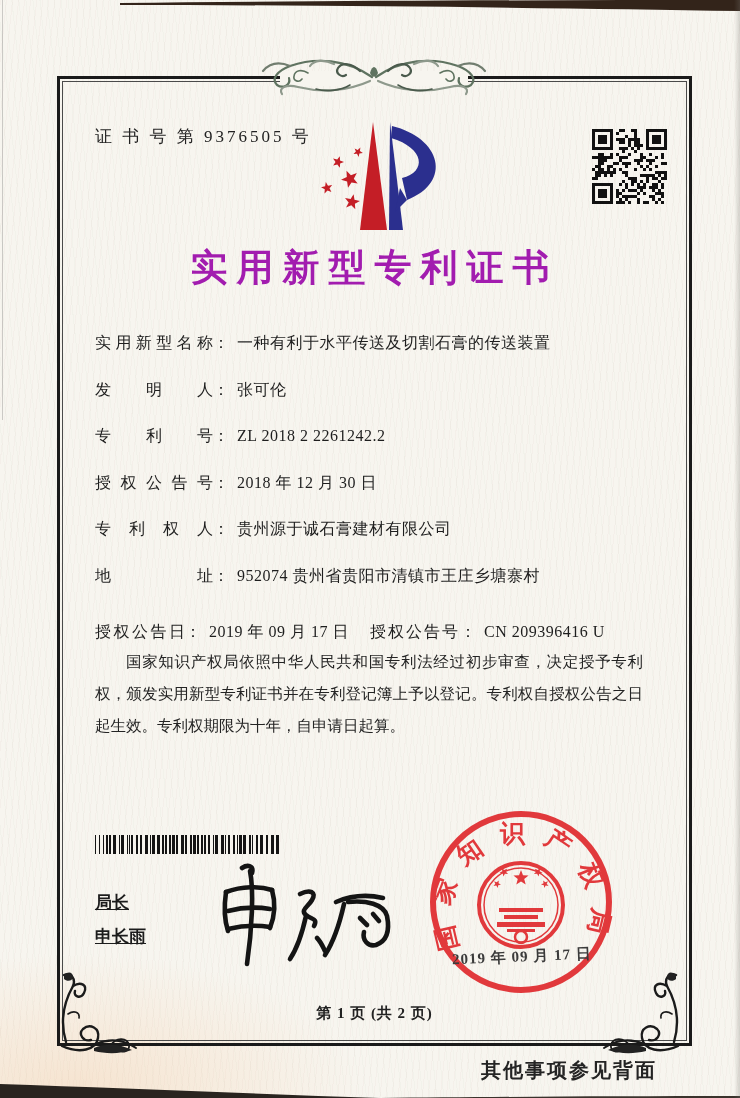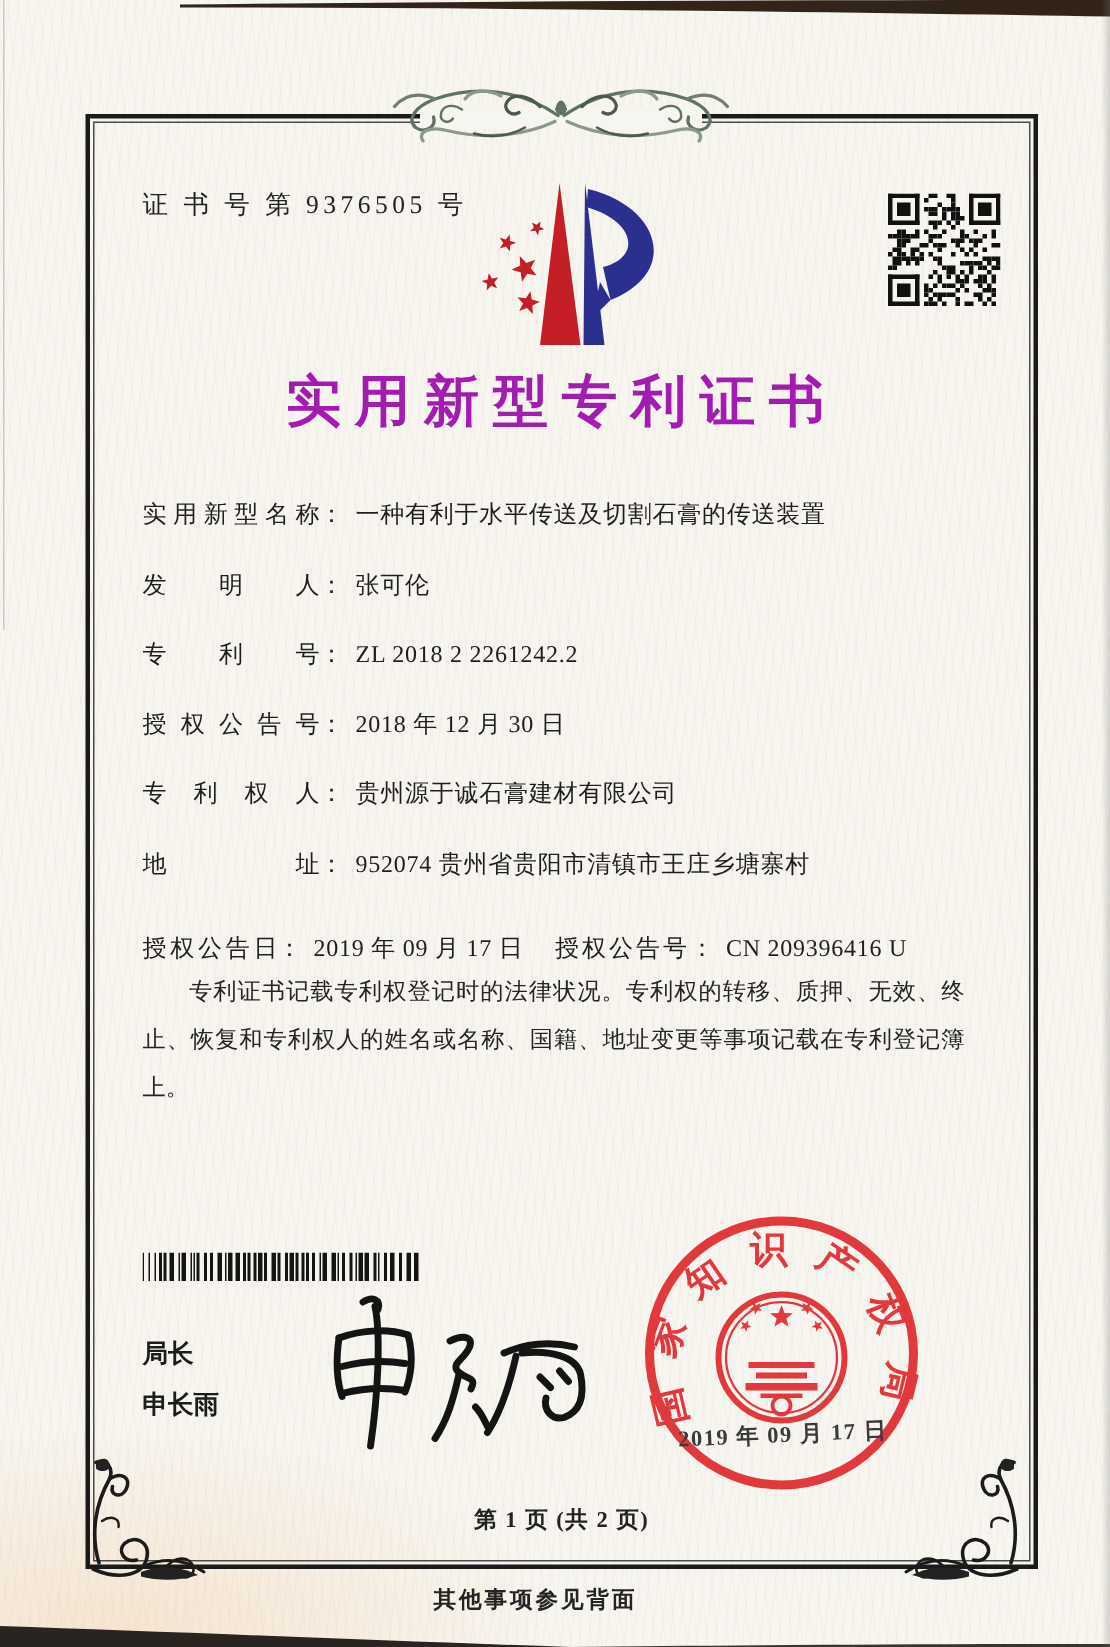--- a/index.html
+++ b/index.html
@@ -61,37 +61,37 @@
 
   .body-text{
     position:absolute;left:95px;top:646px;width:548px;
     font-size:15.5px;line-height:32px;color:#242424;text-align:justify;
   }
   .body-text p{margin:0;text-indent:2em;}
 
   .barcode{position:absolute;left:95px;top:835px;width:186px;height:19px;}
 
   .signer{position:absolute;left:95px;top:886px;font-family:"Liberation Sans",sans-serif;
-    font-size:17px;font-weight:700;color:#1c1c1c;line-height:34px;}
+    font-size:17px;font-weight:700;color:#1c1c1c;line-height:34px;text-decoration:underline;}
   .signature{position:absolute;left:198px;top:858px;width:205px;height:112px;}
 
   .seal{position:absolute;left:427px;top:808px;width:188px;height:188px;opacity:.92;}
   .seal-date{
     position:absolute;left:452px;top:946px;width:200px;
     font-size:15px;font-weight:600;color:#3b3b3b;letter-spacing:1px;
     transform:rotate(-2.5deg);
   }
 
   .page-info{
     position:absolute;left:57px;top:1004px;width:635px;text-align:center;
     font-size:15px;font-weight:600;color:#222;letter-spacing:1px;
   }
   .back-note{
-    position:absolute;left:57px;top:1057px;width:600px;text-align:center;
-    font-size:15px;font-weight:600;color:#242424;letter-spacing:2px;
+    position:absolute;left:57px;top:1057px;width:600px;text-align:right;
+    font-size:20px;font-weight:600;color:#242424;letter-spacing:2px;
   }
 </style>
 </head>
 <body>
 
 <div class="paper-texture"></div>
 <div class="warm-glow"></div>
 
 <div class="frame">
   <div class="frame-inner"></div>
@@ -366,21 +366,21 @@
   <div class="frow" style="top:140px"><span class="flabel" style="width:118px">授权公告号</span><span class="fcolon">：</span><span class="fvalue">2018 年 12 月 30 日</span></div>
   <div class="frow" style="top:186px"><span class="flabel" style="width:118px">专利权人</span><span class="fcolon">：</span><span class="fvalue">贵州源于诚石膏建材有限公司</span></div>
   <div class="frow" style="top:233px"><span class="flabel" style="width:118px">地址</span><span class="fcolon">：</span><span class="fvalue">952074 贵州省贵阳市清镇市王庄乡塘寨村</span></div>
   <div class="frow" style="top:289px">
     <span class="flabel" style="width:90px">授权公告日</span><span class="fcolon">：</span><span class="fvalue">2019 年 09 月 17 日</span>
     <span class="grant-second"><span class="flabel2">授权公告号</span><span class="fcolon">：</span><span class="fvalue">CN 209396416 U</span></span>
   </div>
 </div>
 
 <div class="body-text">
-  <p>专利证书记载专利权登记时的法律状况。专利权的转移、质押、无效、终止、恢复和专利权人的姓名或名称、国籍、地址变更等事项记载在专利登记簿上。</p>
+  <p>国家知识产权局依照中华人民共和国专利法经过初步审查，决定授予专利权，颁发实用新型专利证书并在专利登记簿上予以登记。专利权自授权公告之日起生效。专利权期限为十年，自申请日起算。</p>
 </div>
 
 <div class="barcode"><svg id="bc-svg" viewBox="0 0 186 19" width="186" height="19">
       <rect x="0" y="0" width="1" height="19" fill="#141414"></rect>
       <rect x="4" y="0" width="1" height="19" fill="#141414"></rect>
       <rect x="8" y="0" width="1" height="19" fill="#141414"></rect>
       <rect x="11" y="0" width="2" height="19" fill="#141414"></rect>
       <rect x="14" y="0" width="2" height="19" fill="#141414"></rect>
       <rect x="18" y="0" width="3" height="19" fill="#141414"></rect>
       <rect x="24" y="0" width="1" height="19" fill="#141414"></rect>

